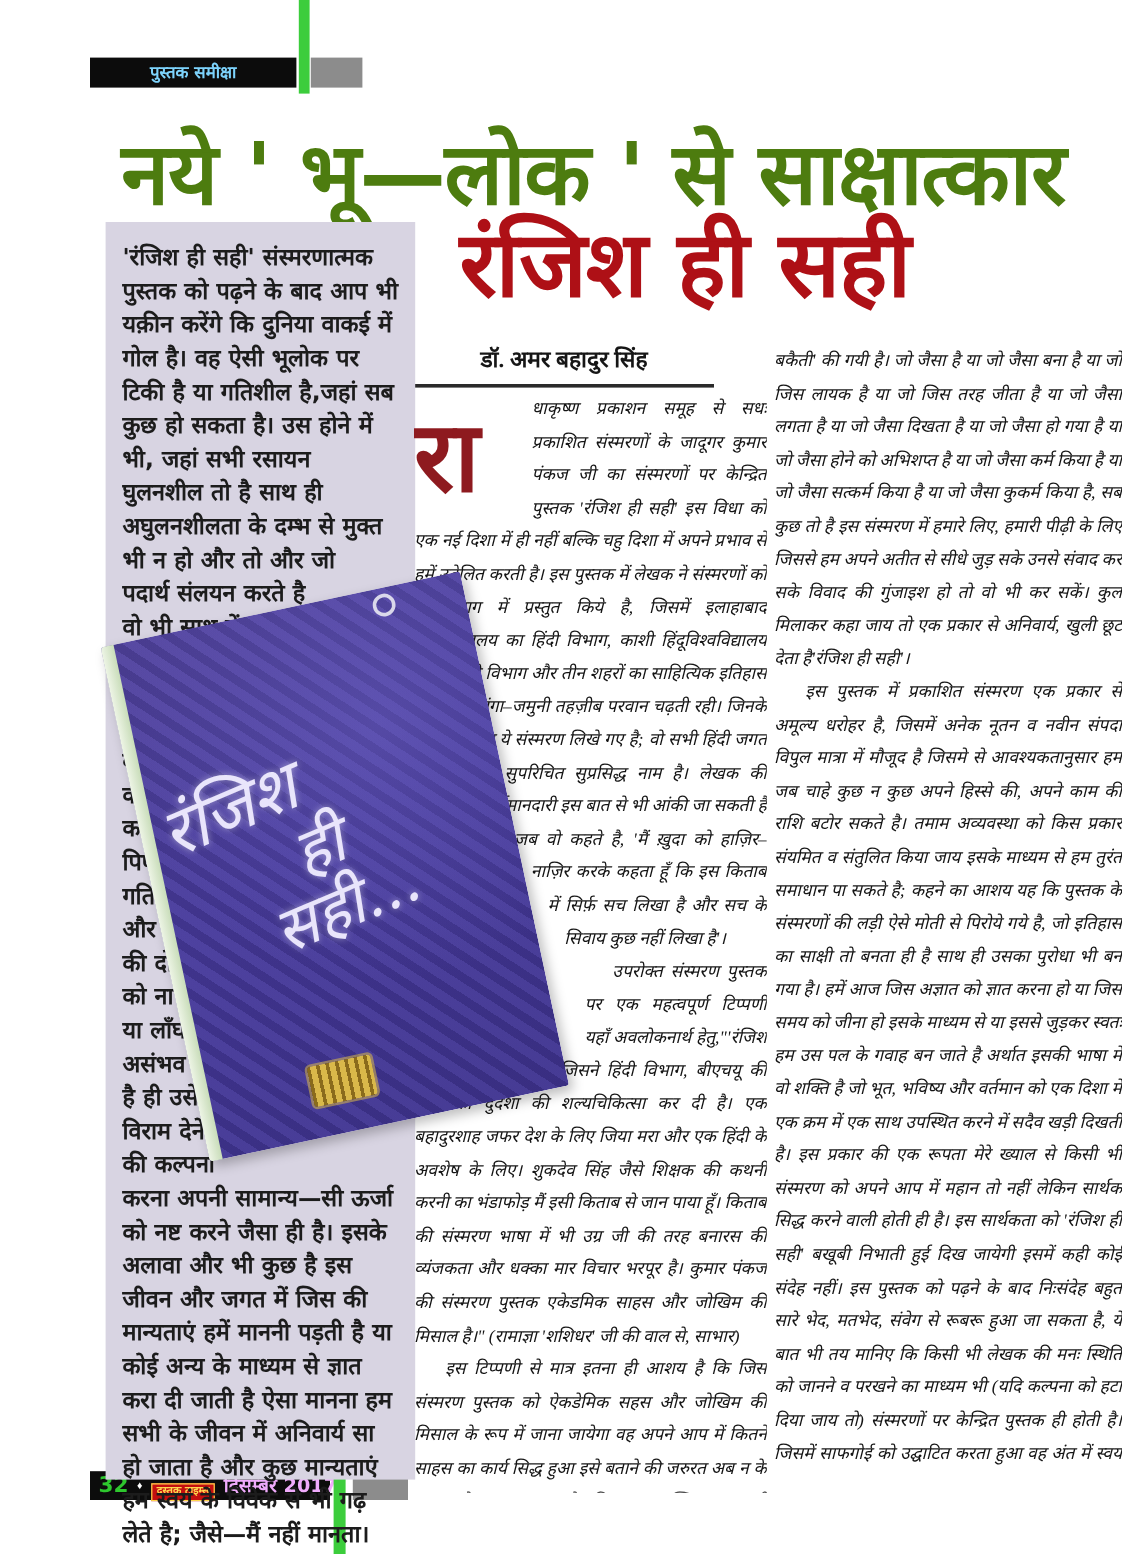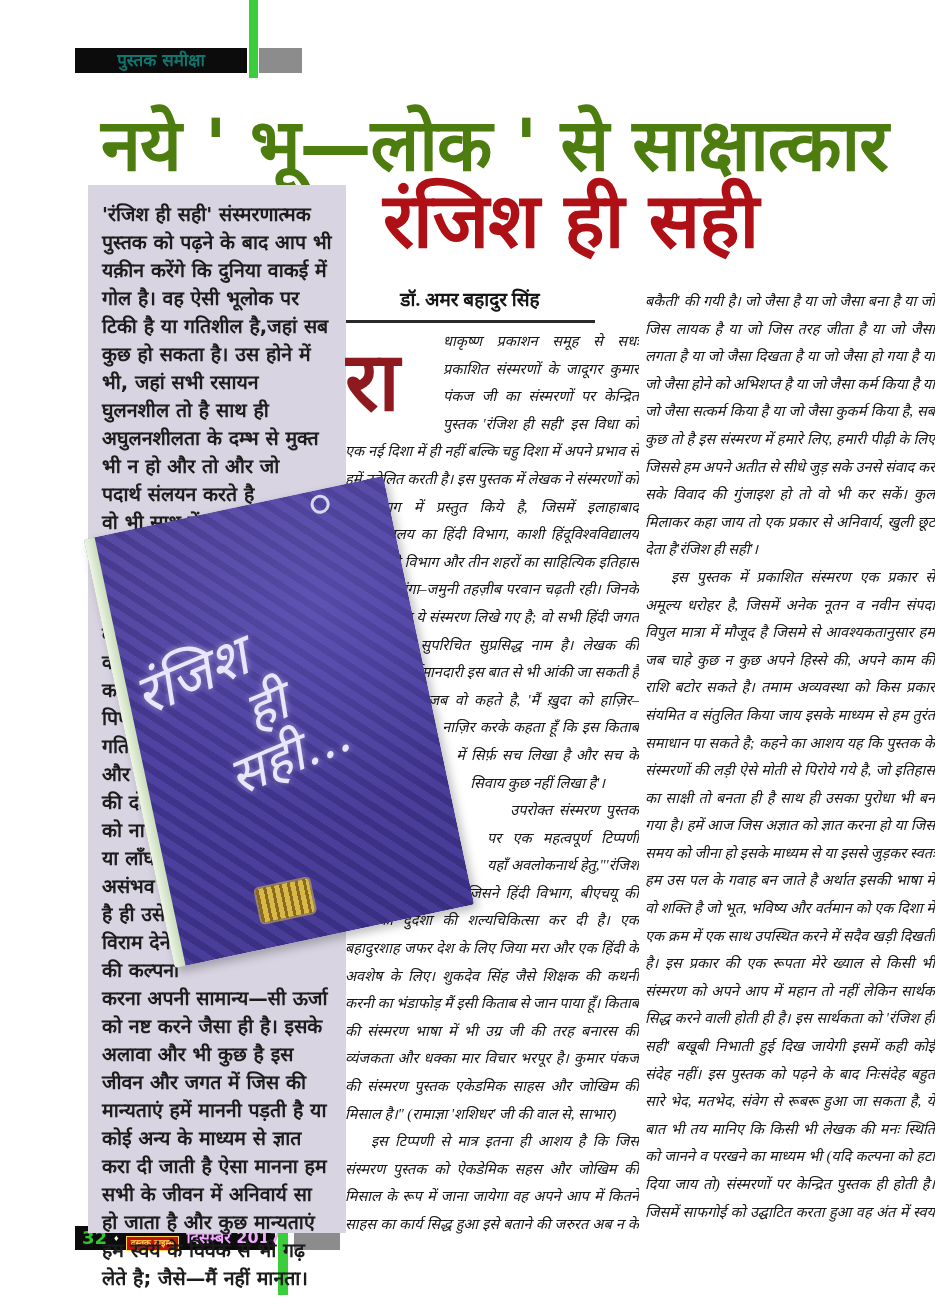--- a/index.html
+++ b/index.html
@@ -7,22 +7,22 @@
     position:relative; width:945px; height:1300px; margin:0 auto;
     background:#ffffff; overflow:hidden;
     font-family:"Liberation Serif","DejaVu Serif",serif;
     color:#111;
   }
   
   .kicker-bar{
     position:absolute; left:75px; top:48px; width:172px; height:25px;
     background:#0c0c0c; display:flex; align-items:center; justify-content:center;
   }
-  .kicker-bar span{ color:#0f766e; font-family:"DejaVu Sans",sans-serif;
-    font-weight:bold; font-size:17px; line-height:1; }
+  .kicker-bar span{ color:#7dd3fc; font-family:"DejaVu Sans",sans-serif;
+    font-weight:bold; font-size:14px; line-height:1; }
   .green-bar-top{ position:absolute; left:249px; top:0; width:9px; height:78px; background:#3ccd3c; }
   .gray-rect-top{ position:absolute; left:259px; top:48px; width:43px; height:25px; background:#8c8c8c; }
 
   .headline{
     position:absolute; left:85px; top:74px; width:800px; margin:16px;
     font-family:"DejaVu Sans",sans-serif; font-weight:bold;
     font-size:72px; line-height:1.55; color:#4d7c0f; white-space:nowrap;
     letter-spacing:-1px;
   }
   .book-title{

